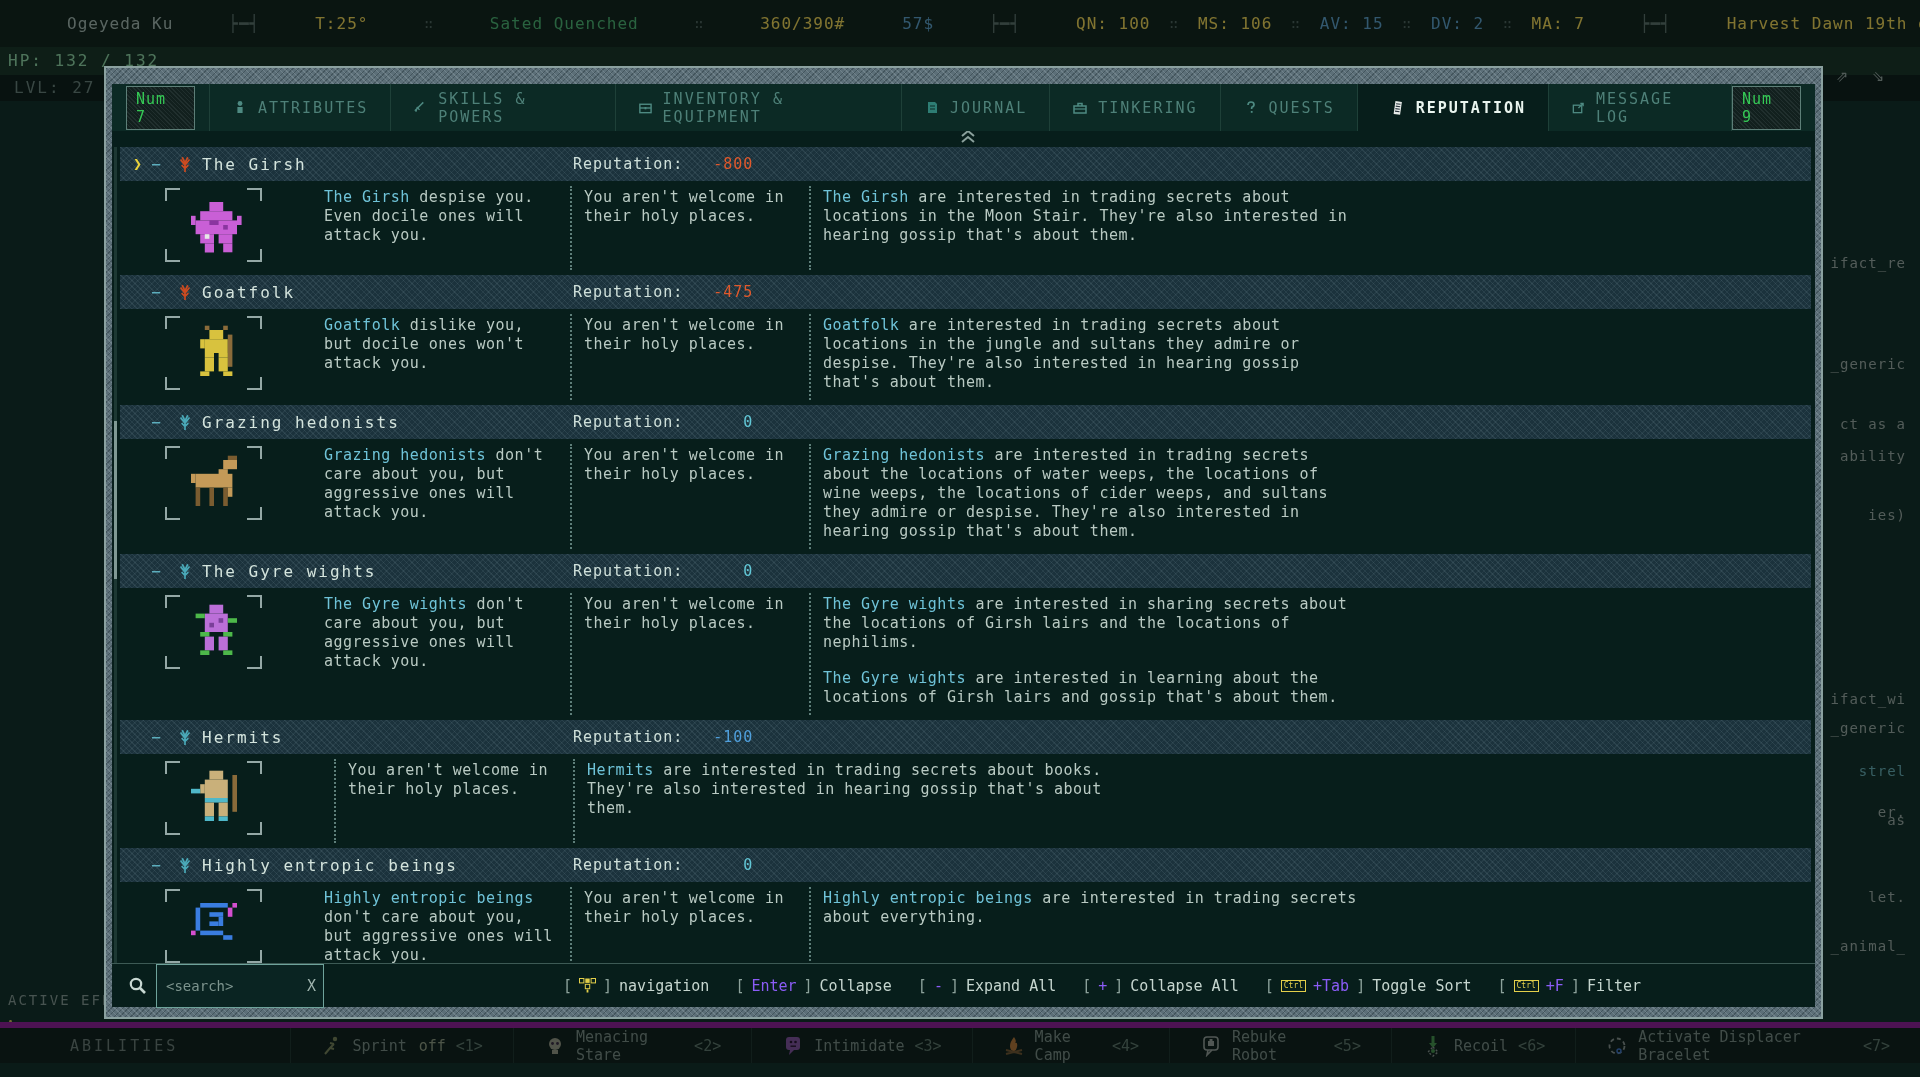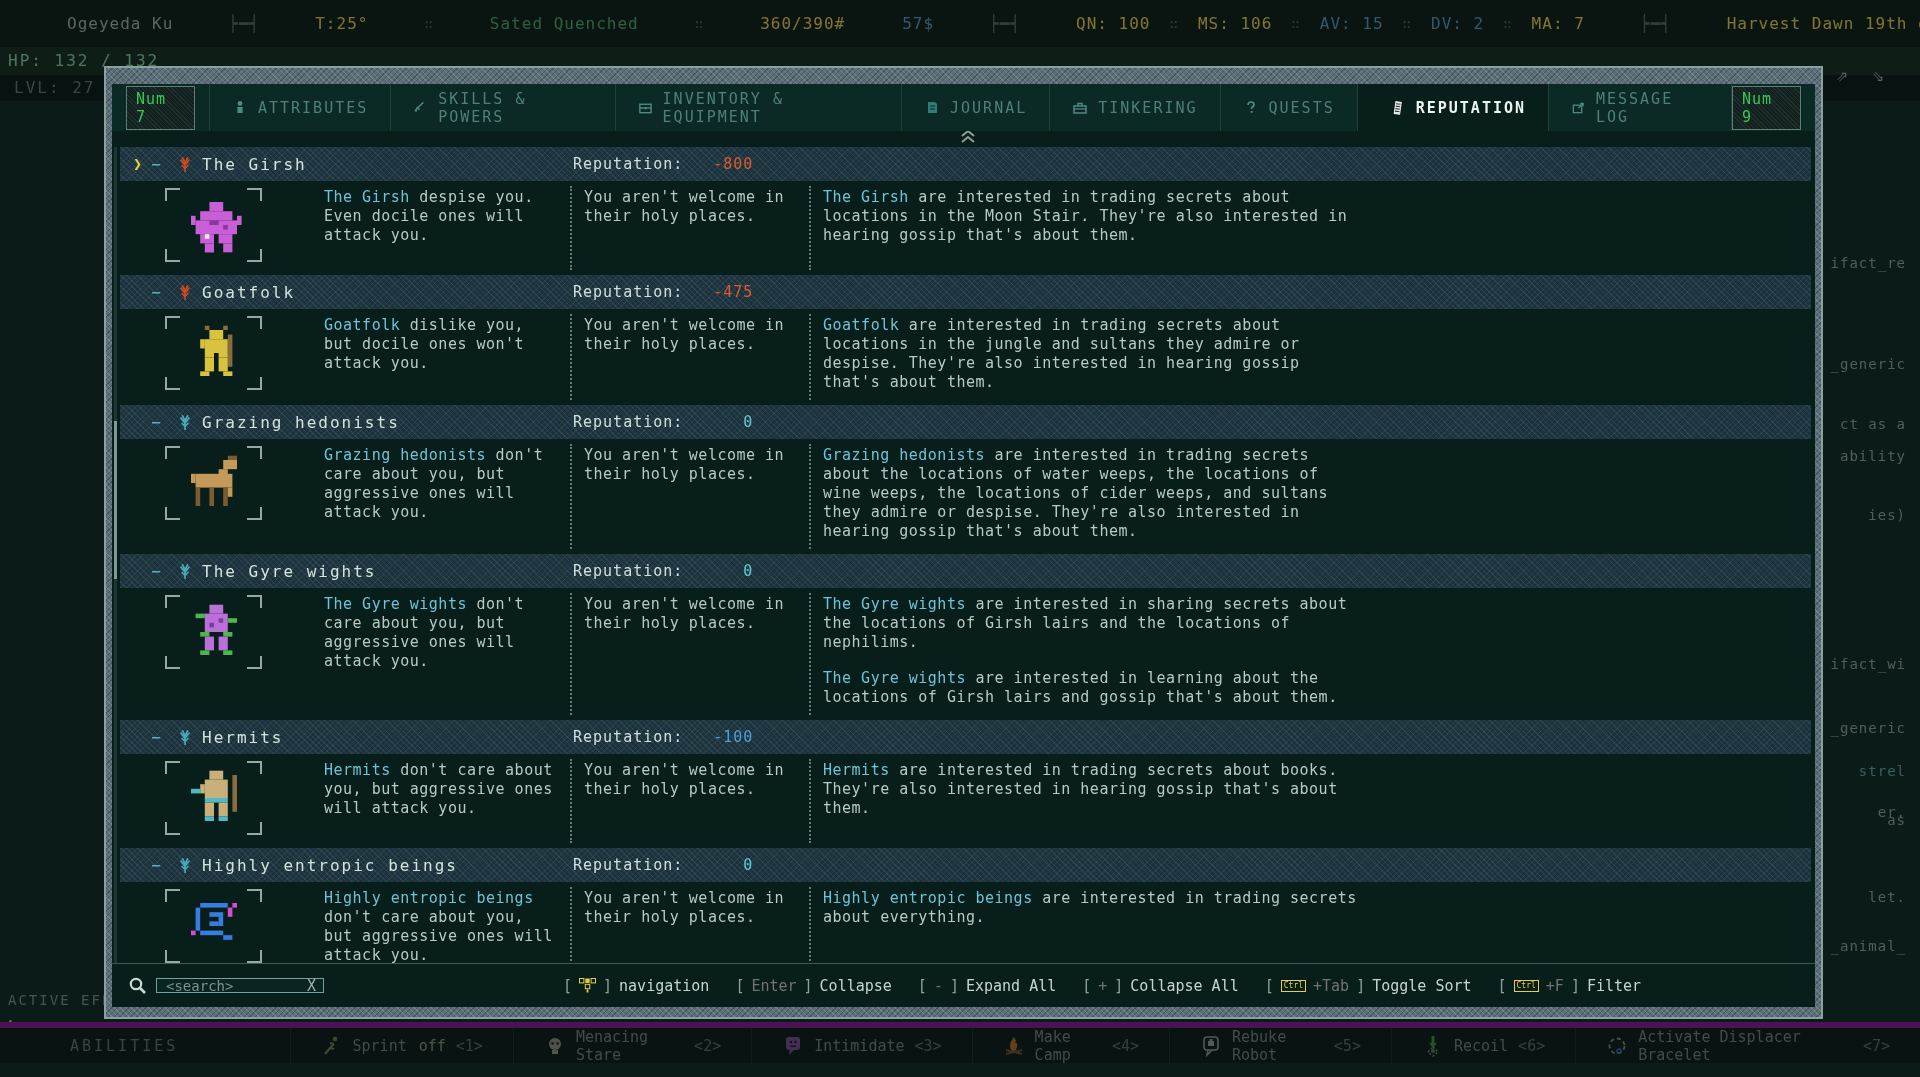--- a/index.html
+++ b/index.html
@@ -85,30 +85,30 @@
   .col3{width:540px;flex:0 0 auto;}
   .vdiv{width:24px;flex:0 0 auto;position:relative;}
   .vdiv:before{content:"";position:absolute;left:10px;top:-2px;bottom:-8px;
     border-left:2px dotted #5e7f7a;}
   .lead{color:#6fc3d8;}
   .col3 p{margin:0;} .col3 p + p{margin-top:17px;}
 
   .dfooter{margin:0 6px 10px 6px;background:#071e1b;height:44px;border-top:1px solid #3d5a55;
     position:relative;display:flex;align-items:center;color:#c6d6cf;font-size:15px;}
   .mag{margin-left:16px;width:20px;height:20px;}
-  .searchbox{margin-left:8px;width:168px;height:15px;border:1px solid #6fa39b;background:#0a2422;
+  .searchbox{margin-left:8px;width:168px;height:44px;border:1px solid #6fa39b;background:#0a2422;
     display:flex;align-items:center;padding:0 7px;}
   .searchbox input{flex:1;background:transparent;border:0;outline:0;color:#c6d6cf;
     font-family:inherit;font-size:14px;width:110px;}
   .searchbox input::placeholder{color:#7d948e;}
   .search-x{color:#9fb4ae;margin-left:4px;}
   .hints{position:absolute;left:451px;display:flex;gap:26px;white-space:nowrap;align-items:center;}
   .hint{display:flex;align-items:center;gap:7px;}
   .hkey{color:#8ca29b;}
-  .hk{color:#737373;}
+  .hk{color:#8b5cf6;}
   .ctrlbox{display:inline-block;border:1px solid #e3cf4a;color:#e3cf4a;font-size:8px;
     line-height:10px;padding:0 2px;vertical-align:2px;}
 </style>
 </head>
 <body>
 
 <div class="stage">
 
   <div class="game-layer">
     <div class="topbar">
@@ -137,21 +137,21 @@
     </div>
     <div class="hprow">HP: 132 / 132</div>
     <div class="lvlrow">LVL: 27</div>
     <div class="corner-arrows">⇗⇘</div>
     <div id="frags">
         <div class="frag" style="top: 255px;">ifact_re</div>
         <div class="frag" style="top: 356px;">_generic</div>
         <div class="frag" style="top: 416px;">ct as a</div>
         <div class="frag" style="top: 448px;">ability</div>
         <div class="frag" style="top: 507px;">ies)</div>
-        <div class="frag" style="top: 656px; margin-left: 16px;">ifact_wi</div>
+        <div class="frag" style="top: 691px; margin-left: 16px;">ifact_wi</div>
         <div class="frag" style="top: 720px;">_generic</div>
         <div class="frag teal" style="top: 763px;">strel</div>
         <div class="frag" style="top: 804px;">er.</div>
         <div class="frag" style="top: 812px;">as</div>
         <div class="frag" style="top: 889px;">let.</div>
         <div class="frag" style="top: 938px;">_animal_</div>
       </div>
     <div class="active-eff">ACTIVE EFF</div>
     <div class="a-marker">A</div>
     <div class="abilitybar">
@@ -505,21 +505,20 @@
                 <rect x="50.599999999999994" y="4.6" width="4.6" height="36.8" fill="#8a6b3a"></rect>
                 <rect x="18.4" y="13.799999999999999" width="4.6" height="9.2" fill="#c9b07a"></rect>
                 <rect x="23" y="27.599999999999998" width="23" height="4.6" fill="#4fb8c9"></rect>
                 <rect x="23" y="32.199999999999996" width="9.2" height="13.799999999999999" fill="#c9b07a"></rect>
                 <rect x="36.8" y="32.199999999999996" width="9.2" height="13.799999999999999" fill="#c9b07a"></rect>
                 <rect x="23" y="46" width="9.2" height="4.6" fill="#4fb8c9"></rect>
                 <rect x="36.8" y="46" width="9.2" height="4.6" fill="#4fb8c9"></rect>
                 <rect x="9.2" y="18.4" width="9.2" height="4.6" fill="#4fb8c9"></rect>
               </svg>
             </div>
-            <div class="col1"><span class="lead">Hermits</span><span> don't care about you, but aggressive ones will attack you.</span></div>
             <div class="vdiv"></div>
             <div class="col2">You aren't welcome in their holy places.</div>
             <div class="vdiv"></div>
             <div class="col3">
               <p><span class="lead">Hermits</span><span> are interested in trading secrets about books. They're also interested in hearing gossip that's about them.</span></p>
             </div>
           </div>
           <div class="f-header">
             <span class="cursor"></span>
             <span class="minus">−</span>

